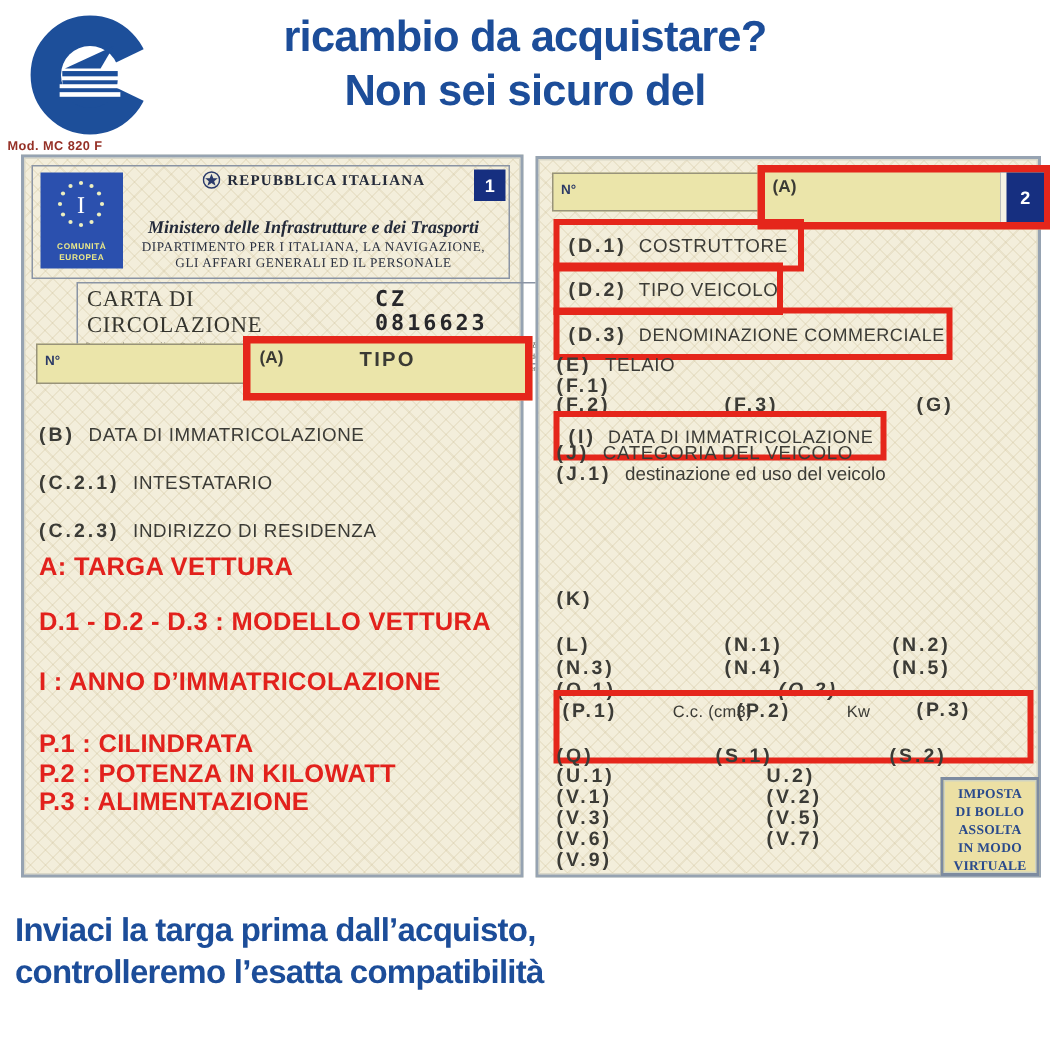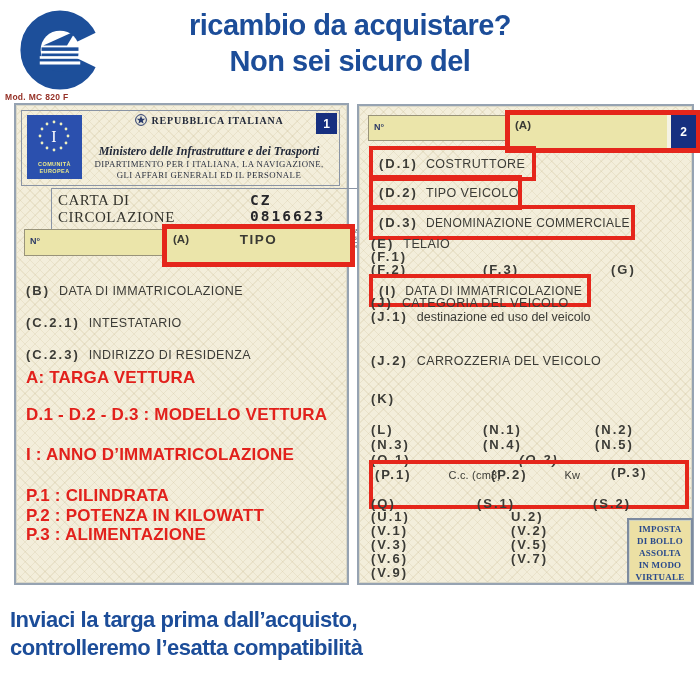--- a/index.html
+++ b/index.html
@@ -217,23 +217,20 @@
       <span class="code">(I)</span>
         <span class="lab" style="font-size:12px">DATA DI IMMATRICOLAZIONE</span>
     </div>
 
     <div class="rrow" style="top:187px">
       <span class="c1"><span class="code">(J)</span><span class="lab">CATEGORIA DEL VEICOLO</span></span>
     </div>
     <div class="rrow" style="top:201px">
       <span class="c1"><span class="code">(J.1)</span><span class="lab lowlab">destinazione ed uso del veicolo</span></span>
     </div>
-    <div class="rrow" style="top:245px">
-      <span class="c1"><span class="code">(J.2)</span><span class="lab">CARROZZERIA DEL VEICOLO</span></span>
-    </div>
     <div class="rrow" style="top:285px">
       <span class="c1 code">(K)</span>
     </div>
 
     <div class="rrow" style="top:316px">
       <span class="c1 code">(L)</span>
       <span class="c2 code">(N.1)</span>
       <span class="c3 code">(N.2)</span>
     </div>
     <div class="rrow" style="top:331px">

